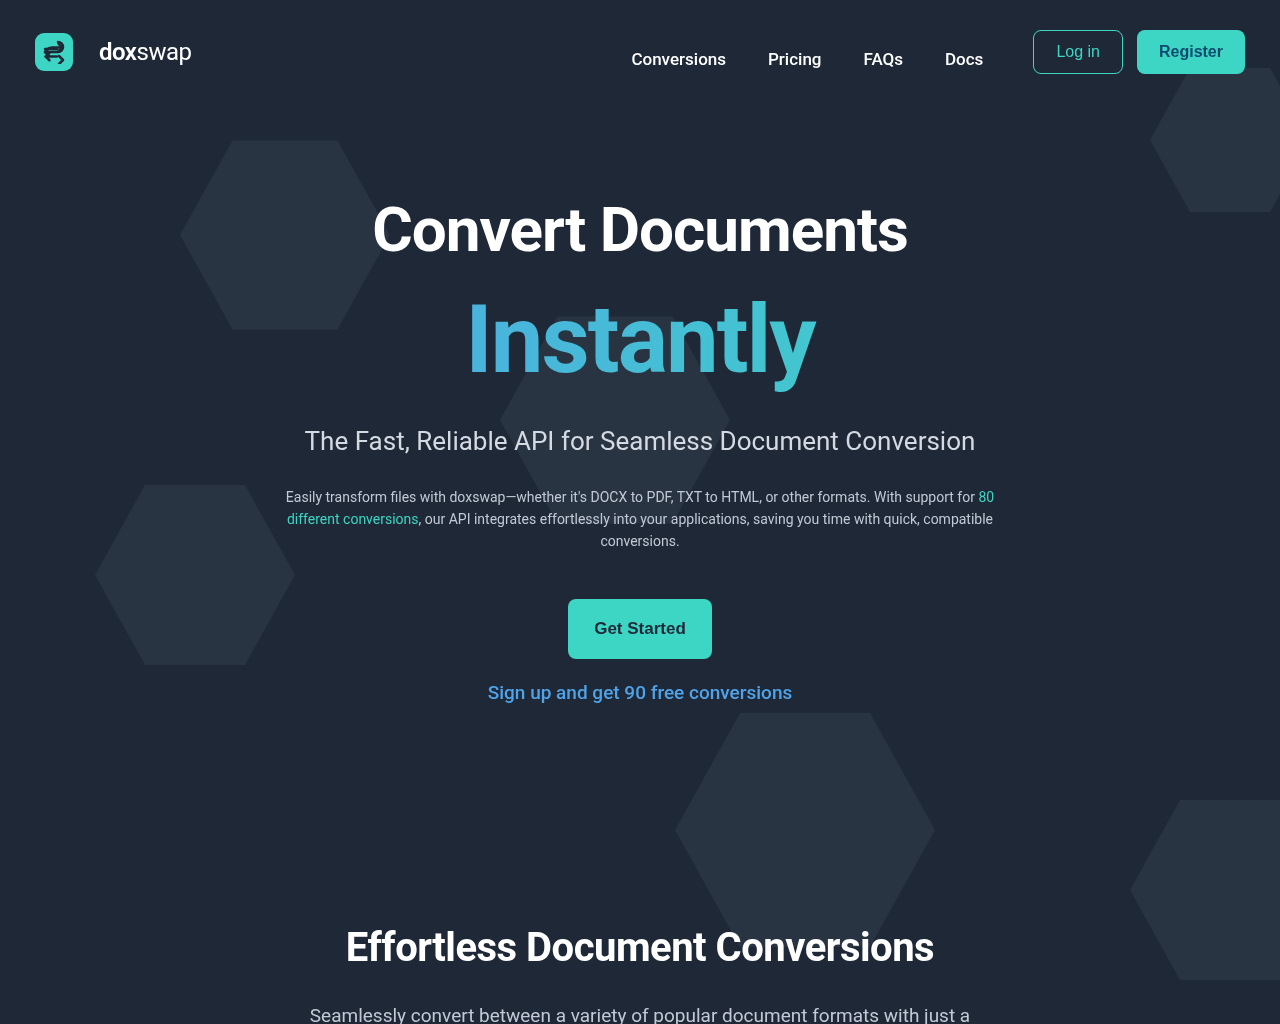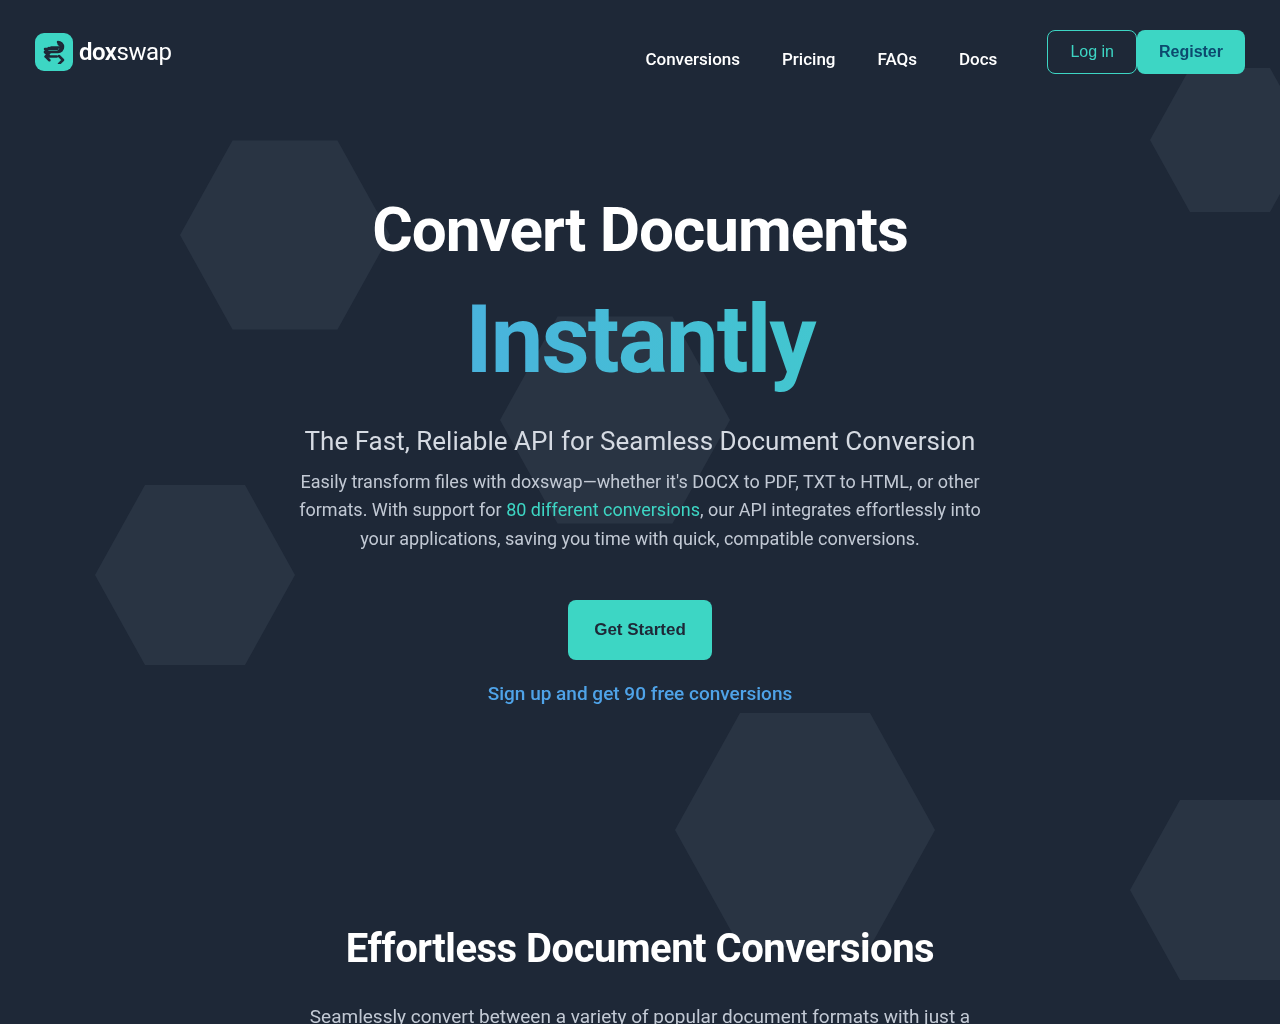--- a/index.html
+++ b/index.html
@@ -37,21 +37,21 @@
       display: flex;
       align-items: center;
       justify-content: space-between;
       padding: 30px 35px;
       position: relative;
       z-index: 10;
     }
     .logo {
       display: flex;
       align-items: center;
-      gap: 6px;
+      gap: 26px;
     }
     .logo-icon {
       width: 38px;
       height: 38px;
       background-color: #3dd6c4;
       border-radius: 9px;
       display: flex;
       align-items: center;
       justify-content: center;
     }
@@ -76,20 +76,21 @@
       color: #ffffff;
       text-decoration: none;
       font-size: 17px;
       font-weight: 500;
       cursor: pointer;
       margin-top: 14px;
     }
     .nav-buttons {
       display: flex;
       align-items: center;
+      gap: 14px;
       margin-left: 8px;
     }
     .btn-login {
       background: transparent;
       border: 1.5px solid #3dd6c4;
       color: #3dd6c4;
       padding: 12px 22px;
       border-radius: 8px;
       font-size: 16px;
       font-weight: 500;
@@ -133,23 +134,23 @@
       letter-spacing: -2px;
       margin-top: 24px;
     }
     .hero-subtitle {
       font-size: 26px;
       color: #d5dae2;
       margin-top: 33px;
       font-weight: 400;
     }
     .hero-desc {
-      font-size: 18px;
+      font-size: 14px;
       color: #c2c9d4;
-      margin-top: 12px;
+      margin-top: 30px;
       line-height: 1.6;
       max-width: 720px;
       margin-left: auto;
       margin-right: auto;
     }
     .hero-desc .link {
       color: #3dd6c4;
       cursor: pointer;
     }
     .btn-cta {

